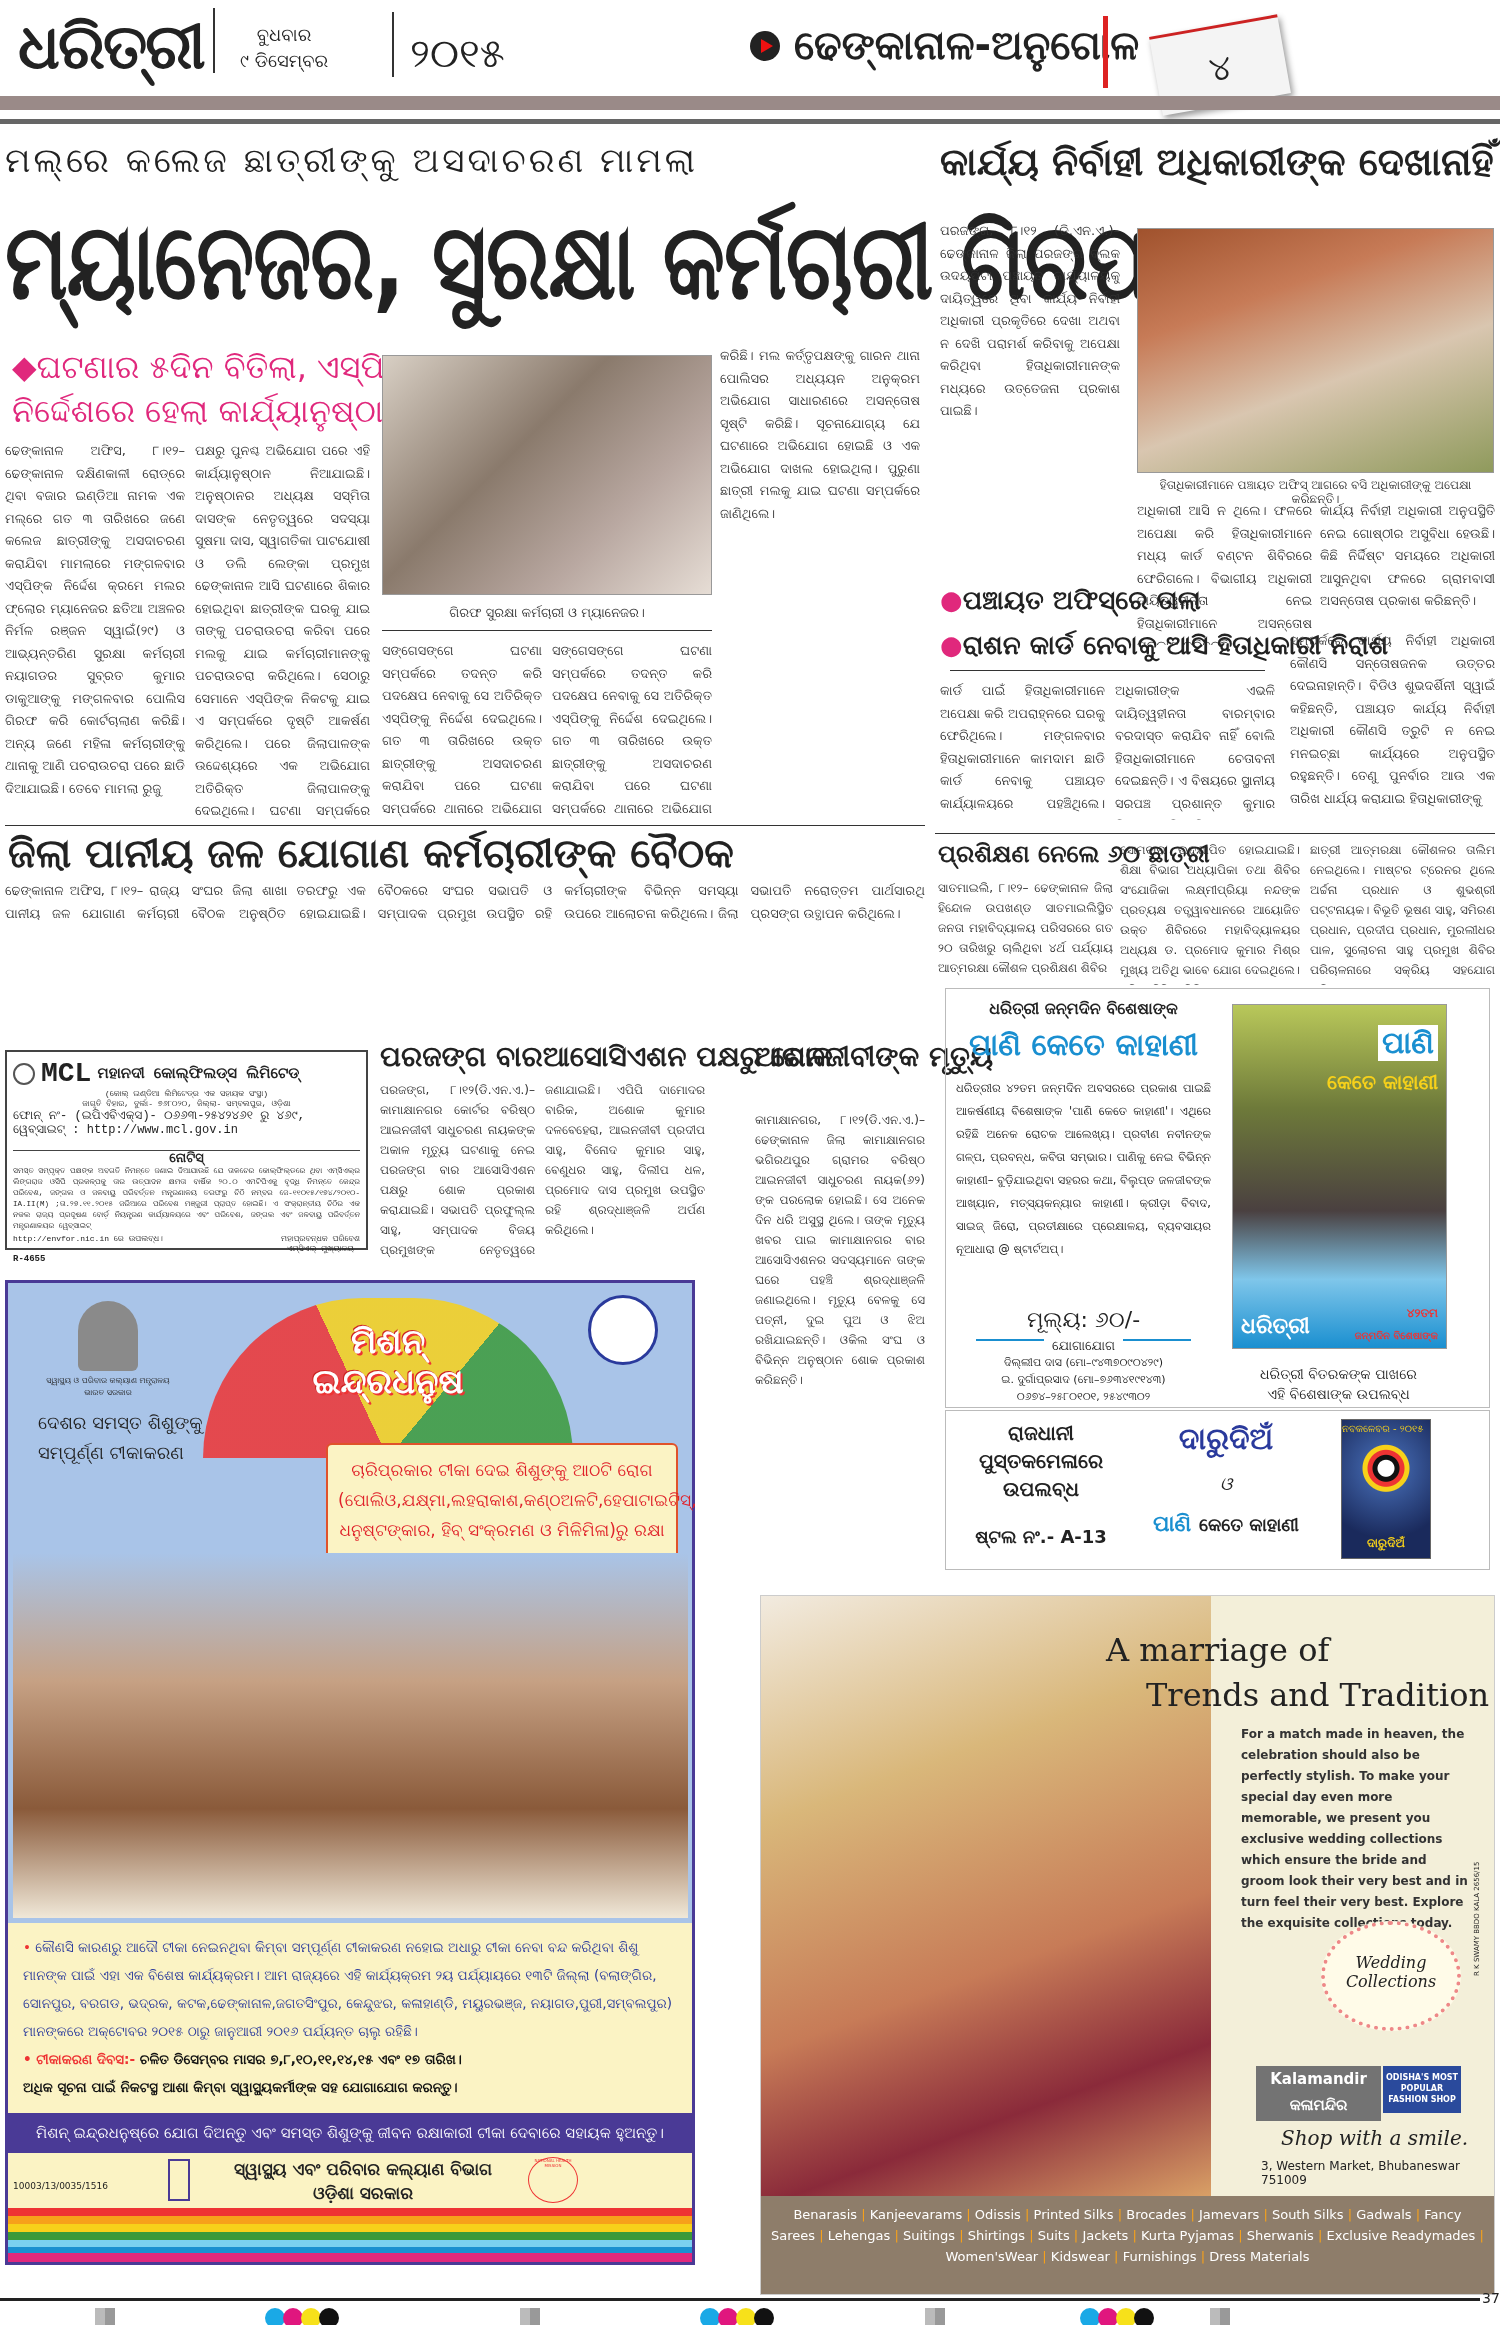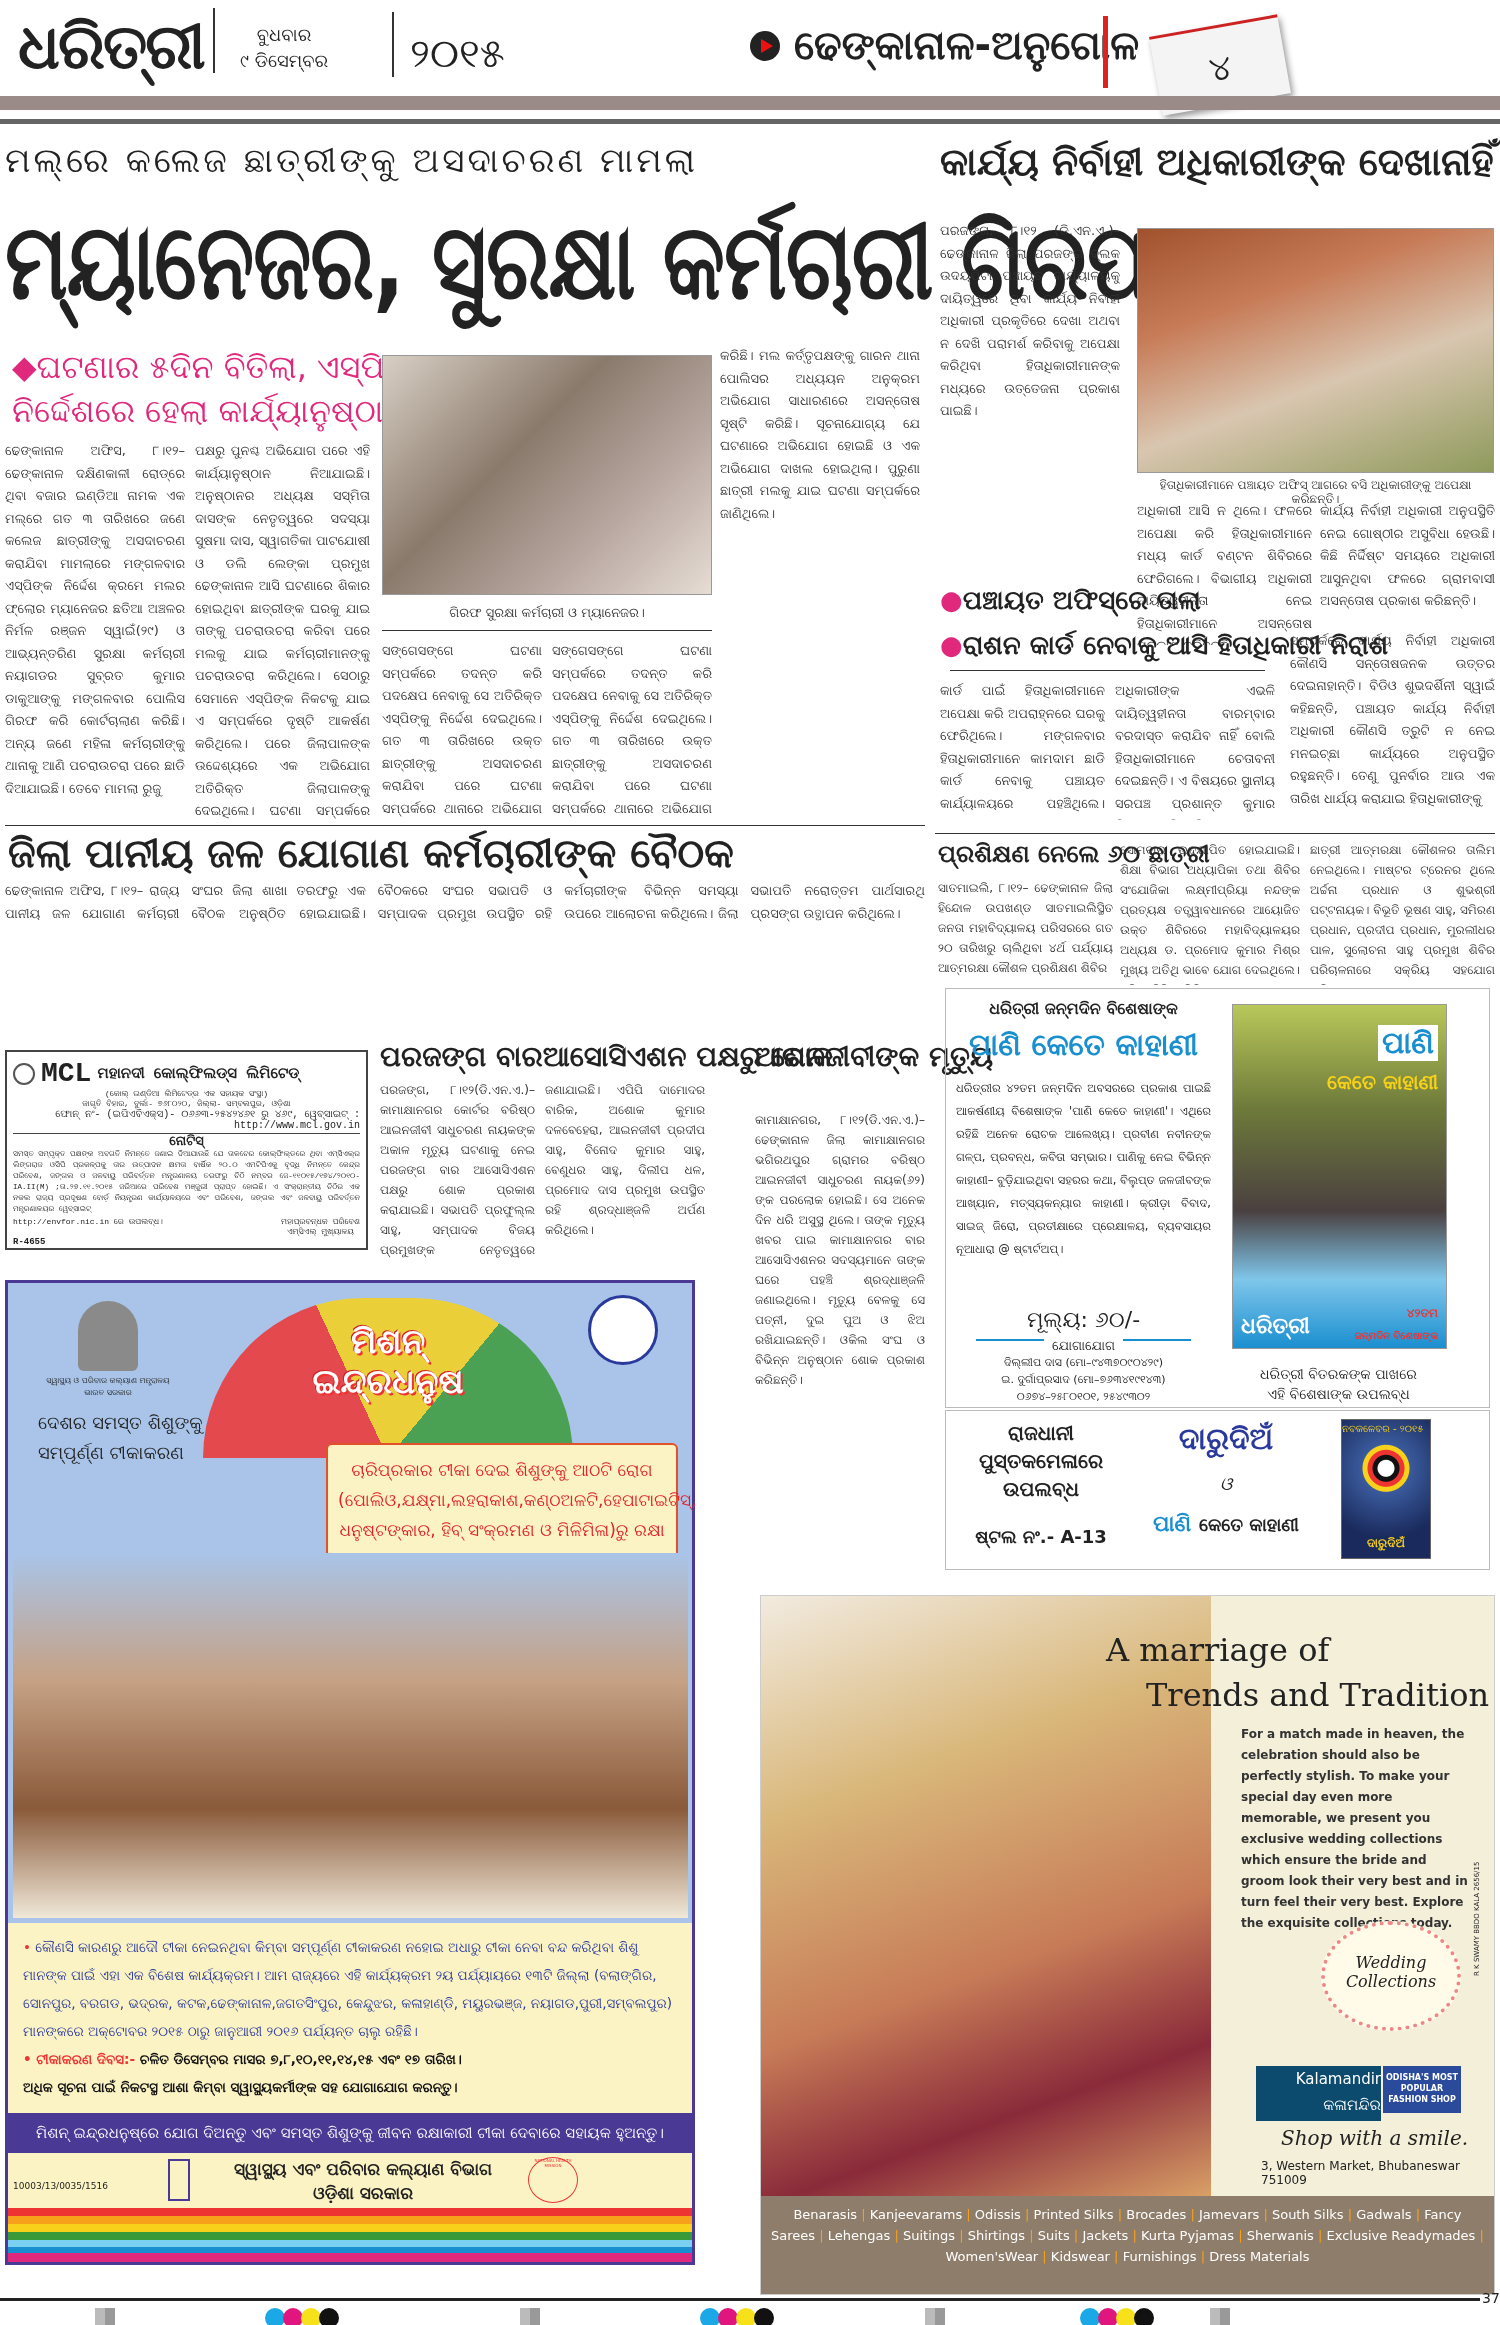--- a/index.html
+++ b/index.html
@@ -96,21 +96,21 @@
 <div class="abs col" style="left:1310px;top:840px;width:185px;height:145px;font-size:12px;line-height:20px;">ଛାତ୍ରୀ ଆତ୍ମରକ୍ଷା କୌଶଳର ତାଲିମ ନେଇଥିଲେ। ମାଷ୍ଟର ଟ୍ରେନର ଥିଲେ ଅର୍ଚ୍ଚନା ପ୍ରଧାନ ଓ ଶୁଭଶ୍ରୀ ପଟ୍ଟନାୟକ। ବିଭୂତି ଭୂଷଣ ସାହୁ, ସମିରଣ ପ୍ରଧାନ, ପ୍ରଦୀପ ପ୍ରଧାନ, ମୁରଲୀଧର ପାଳ, ସୁଲୋଚନା ସାହୁ ପ୍ରମୁଖ ଶିବିର ପରିଚାଳନାରେ ସକ୍ରିୟ ସହଯୋଗ କରିଥିଲେ।</div>
 
 <div class="abs mclbox" style="left:5px;top:1050px;width:363px;height:200px;">
   <div style="display:flex;align-items:center;gap:6px;">
     <span style="width:22px;height:22px;border-radius:50%;border:2px solid #555;display:inline-block;"></span>
     <span style="font-size:28px;font-weight:900;">MCL</span>
     <span style="font-size:15px;font-weight:bold;">ମହାନଦୀ କୋଲ୍‌ଫିଲଡ୍‌ସ ଲିମିଟେଡ୍</span>
   </div>
   <div style="font-size:8px;text-align:center;">(କୋଲ୍ ଇଣ୍ଡିଆ ଲିମିଟେଡ୍‌ର ଏକ ସହାୟକ ସଂସ୍ଥା)</div>
   <div style="font-size:8px;text-align:center;">ଜାଗୃତି ବିହାର, ବୁର୍ଲା- ୭୬୮୦୨୦, ଜିଲ୍ଲା- ସମ୍ବଲପୁର, ଓଡ଼ିଶା</div>
-  <div style="font-size:10px;text-align:right;border-bottom:1px solid #444;padding-bottom:2px;">ଫୋନ୍ ନଂ- (ଇପିଏବିଏକ୍ସ)- ୦୬୬୩-୨୫୪୨୪୬୧ ରୁ ୪୬୯, ୱେବ୍‌ସାଇଟ୍ : http://www.mcl.gov.in</div>
+  <div style="font-size:12px;text-align:left;border-bottom:1px solid #444;padding-bottom:13px;">ଫୋନ୍ ନଂ- (ଇପିଏବିଏକ୍ସ)- ୦୬୬୩-୨୫୪୨୪୬୧ ରୁ ୪୬୯, ୱେବ୍‌ସାଇଟ୍ : http://www.mcl.gov.in</div>
   <div style="font-size:13px;font-weight:bold;text-align:center;">ନୋଟିସ୍</div>
   <div style="font-size:7.5px;line-height:11px;text-align:justify;">ସମସ୍ତ ସମ୍ପୃକ୍ତ ପକ୍ଷଙ୍କ ଅବଗତି ନିମନ୍ତେ ଜଣାଇ ଦିଆଯାଉଛି ଯେ ତାଳଚେର କୋଲ୍‌ଫିଲ୍ଡରେ ଥିବା ଏମ୍‌ସିଏଲ୍‌ର ଲିଙ୍ଗରାଜ ଓସିପି ପ୍ରକଳ୍ପକୁ ତାର ଉତ୍ପାଦନ କ୍ଷମତା ବାର୍ଷିକ ୨୦.୦ ଏମଟିପିଏକୁ ବୃଦ୍ଧି ନିମନ୍ତେ କେନ୍ଦ୍ର ପରିବେଶ, ଜଙ୍ଗଲ ଓ ଜଳବାୟୁ ପରିବର୍ତ୍ତନ ମନ୍ତ୍ରଣାଳୟ ତରଫରୁ ଚିଠି ନମ୍ବର ଜେ-୧୧୦୧୫/୧୭୪/୨୦୧୦-IA.II(M) ;ତା.୨୭.୧୧.୨୦୧୫ ଜରିଆରେ ପରିବେଶ ମଞ୍ଜୁରୀ ପ୍ରାପ୍ତ ହୋଇଛି। ଏ ସଂକ୍ରାନ୍ତୀୟ ଚିଠିର ଏକ ନକଲ ରାଜ୍ୟ ପ୍ରଦୂଷଣ ବୋର୍ଡ଼ ନିୟନ୍ତ୍ରଣ କାର୍ଯ୍ୟାଳୟରେ ଏବଂ ପରିବେଶ, ଜଙ୍ଗଲ ଏବଂ ଜଳବାୟୁ ପରିବର୍ତ୍ତନ ମନ୍ତ୍ରଣାଳୟର ୱେବ୍‌ସାଇଟ୍</div>
   <div style="display:flex;justify-content:space-between;font-size:8px;margin-top:2px;">
     <span>http://envfor.nic.in ରେ ଉପଲବ୍ଧ।</span>
     <span style="text-align:center;"><span>ମହାପ୍ରବନ୍ଧକ ପରିବେଶ</span><br><span>ଏମ୍‌ସିଏଲ୍ ମୁଖ୍ୟାଳୟ</span></span>
   </div>
   <div style="font-size:9px;font-weight:bold;">R-4655</div>
 </div>
 
 <div class="abs" style="left:380px;top:1040px;font-size:28px;font-weight:bold;">ପରଜଙ୍ଗ ବାରଆସୋସିଏଶନ ପକ୍ଷରୁ ଶୋକ</div>
@@ -205,21 +205,21 @@
 
 <div class="abs" style="left:760px;top:1595px;width:735px;height:700px;background:#f3efd9;border:1px solid #ccc;">
   <div style="position:absolute;left:0;top:0;width:450px;height:600px;background:linear-gradient(160deg,#f2ebe0 0%,#d9b77a 30%,#c77b57 60%,#8a2a3a 80%,#d9a066 100%);"></div>
   <div style="position:absolute;left:345px;top:35px;font-family:'DejaVu Serif',serif;font-size:32px;color:#222;">A marriage of</div>
   <div style="position:absolute;left:385px;top:80px;font-family:'DejaVu Serif',serif;font-size:32px;color:#222;">Trends and Tradition</div>
   <div style="position:absolute;left:480px;top:128px;width:230px;font-size:12px;line-height:21px;color:#333;font-weight:bold;">For a match made in heaven, the celebration should also be perfectly stylish.  To make your special day even more memorable, we present you exclusive wedding collections which ensure the bride and groom look their very best and in turn feel their very best.  Explore the exquisite collections today.</div>
   <div style="position:absolute;left:560px;top:325px;width:140px;height:110px;border-radius:50%;background:#fffbe8;border:4px dotted #e88;text-align:center;font-family:'DejaVu Serif',serif;font-style:italic;font-size:16px;padding-top:28px;">
     <div>Wedding</div>
     <div>Collections</div>
   </div>
-  <div style="position:absolute;left:495px;top:470px;width:125px;height:55px;background:#0c4a6e;color:#fff;font-weight:normal;text-align:right;font-size:15px;line-height:26px;">
+  <div style="position:absolute;left:495px;top:470px;width:125px;height:55px;background:#737373;color:#fff;font-weight:bold;text-align:center;font-size:15px;line-height:26px;">
     <div>Kalamandir</div>
     <div>କଳାମନ୍ଦିର</div>
   </div>
   <div style="position:absolute;left:622px;top:470px;width:78px;height:47px;background:#2a4a9c;color:#fff;font-weight:bold;text-align:center;font-size:8px;padding-top:6px;line-height:11px;">ODISHA'S MOST POPULAR FASHION SHOP</div>
   <div style="position:absolute;left:520px;top:530px;font-family:'DejaVu Serif',serif;font-style:italic;font-size:20px;">Shop with a smile.</div>
   <div style="position:absolute;left:500px;top:563px;font-size:12px;">3, Western Market, Bhubaneswar 751009</div>
   <div style="position:absolute;left:712px;top:380px;font-size:7px;transform:rotate(-90deg);transform-origin:left top;width:150px;white-space:nowrap;">R K SWAMY BBDO KALA 2656/15</div>
   <div style="position:absolute;left:0;top:600px;width:733px;height:98px;background:#8e7d6a;color:#fff;font-size:13px;text-align:center;padding:8px 10px;line-height:21px;" id="cat-list"><span>Benarasis</span><span style="color: rgb(247, 161, 26);"> | </span><span>Kanjeevarams</span><span style="color: rgb(247, 161, 26);"> | </span><span>Odissis</span><span style="color: rgb(247, 161, 26);"> | </span><span>Printed Silks</span><span style="color: rgb(247, 161, 26);"> | </span><span>Brocades</span><span style="color: rgb(247, 161, 26);"> | </span><span>Jamevars</span><span style="color: rgb(247, 161, 26);"> | </span><span>South Silks</span><span style="color: rgb(247, 161, 26);"> | </span><span>Gadwals</span><span style="color: rgb(247, 161, 26);"> | </span><span>Fancy Sarees</span><span style="color: rgb(247, 161, 26);"> | </span><span>Lehengas</span><span style="color: rgb(247, 161, 26);"> | </span><span>Suitings</span><span style="color: rgb(247, 161, 26);"> | </span><span>Shirtings</span><span style="color: rgb(247, 161, 26);"> | </span><span>Suits</span><span style="color: rgb(247, 161, 26);"> | </span><span>Jackets</span><span style="color: rgb(247, 161, 26);"> | </span><span>Kurta Pyjamas</span><span style="color: rgb(247, 161, 26);"> | </span><span>Sherwanis</span><span style="color: rgb(247, 161, 26);"> | </span><span>Exclusive Readymades</span><span style="color: rgb(247, 161, 26);"> | </span><span>Women'sWear</span><span style="color: rgb(247, 161, 26);"> | </span><span>Kidswear</span><span style="color: rgb(247, 161, 26);"> | </span><span>Furnishings</span><span style="color: rgb(247, 161, 26);"> | </span><span>Dress Materials</span></div>
 </div>
 

